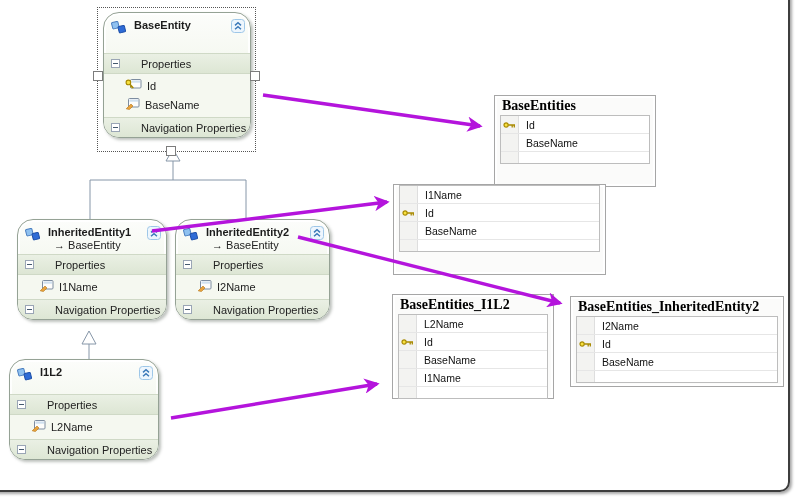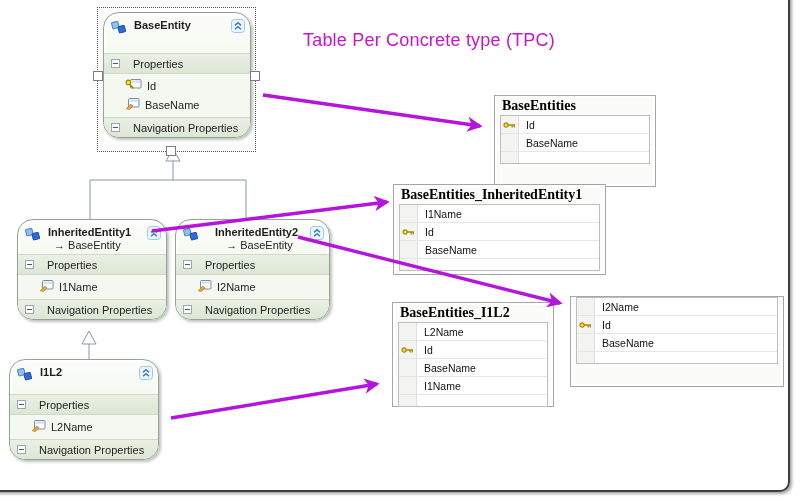--- a/index.html
+++ b/index.html
@@ -17,21 +17,21 @@
           box-shadow:2px 2px 3px rgba(110,120,110,.45), inset 0 0 0 2px rgba(255,255,255,.85);
           font-size:11px;color:#1c1c1c;overflow:hidden;}
   .e-head{display:flex;align-items:flex-start;padding:6px 5px 2px 7px;min-height:34px;box-sizing:border-box;}
   .e-head.short{min-height:40px;}
   .e-icon{flex:0 0 auto;margin-top:1px;}
   .e-tt{flex:1 1 auto;padding-left:6px;min-width:0;}
   .e-title{font-weight:bold;}
   .e-base{padding-left:6px;margin-top:1px;color:#222;}
   .e-arrow{color:#111;font-weight:bold;}
   .e-collapse{flex:0 0 auto;cursor:pointer;margin-left:3px;}
-  .e-sect{display:flex;align-items:center;gap:13px;height:19px;padding-left:7px;
+  .e-sect{display:flex;align-items:center;gap:21px;height:19px;padding-left:7px;
           background:linear-gradient(180deg,#eaf0e4,#dde6d4);
           border-top:1px solid #cfd9c6;border-bottom:1px solid #cfd9c6;color:#222;}
   .e-rows{background:#f5f8f0;padding:2px 0 3px 0;}
   .e-row{display:flex;align-items:center;gap:5px;height:19px;padding-left:21px;}
   .e-sect:last-child{border-bottom:none;}
   
   .marquee{position:absolute;left:97px;top:7px;width:157px;height:143px;border:1px dotted #555;
            z-index:3;pointer-events:none;}
   .handle{position:absolute;width:8px;height:8px;background:#fff;border:1px solid #7c7c7c;}
   .h-left{left:-5px;top:63px;} .h-right{right:-5px;top:63px;} .h-bottom{left:68px;bottom:-5px;}
@@ -61,21 +61,20 @@
       <line x1="173" y1="161" x2="173" y2="180"></line>
       <line x1="90" y1="180" x2="246" y2="180"></line>
       <line x1="90" y1="180" x2="90" y2="219"></line>
       <line x1="246" y1="180" x2="246" y2="219"></line>
       <line x1="89" y1="344" x2="89" y2="359"></line>
     </g>
     <polygon points="173,149 166,161 180,161" fill="#ffffff" stroke="#8696A8"></polygon>
     <polygon points="89,331 82,344 96,344" fill="#ffffff" stroke="#8696A8"></polygon>
   </svg>
 
-  <div class="heading" style="color: rgb(197, 22, 203);">Table Per Concrete type (TPC)</div>
 
   <div class="entity" id="ent-0" style="left:103px;top:12px;width:146px;">
       <div class="e-head short">
         <span class="e-icon"><svg width="17" height="15" viewBox="0 0 17 15">
             <rect x="1" y="2" width="6.5" height="6.5" rx="1" transform="rotate(-14 4 5)" fill="#8fc1f0" stroke="#4a7ec0"></rect>
             <rect x="7.5" y="6" width="6.5" height="6.5" rx="1" transform="rotate(-14 10.5 9)" fill="#2e6bd6" stroke="#1d4fa8"></rect>
           </svg></span>
         <div class="e-tt">
           <div class="e-title">BaseEntity</div>
         </div>
@@ -153,21 +152,21 @@
         </div>
       </div>
       <div class="e-sect">
         <span><svg width="9" height="9" viewBox="0 0 9 9">
             <rect x="0.5" y="0.5" width="8" height="8" fill="#fff" stroke="#9aa5b5"></rect>
             <line x1="2" y1="4.5" x2="7" y2="4.5" stroke="#44596e" stroke-width="1.2"></line>
           </svg></span>
         <span>Navigation Properties</span>
       </div>
     </div>
-  <div class="entity" id="ent-2" style="left:175px;top:219px;width:153px;text-align:center;">
+  <div class="entity" id="ent-2" style="left:175px;top:219px;width:153px;">
       <div class="e-head">
         <span class="e-icon"><svg width="17" height="15" viewBox="0 0 17 15">
             <rect x="1" y="2" width="6.5" height="6.5" rx="1" transform="rotate(-14 4 5)" fill="#8fc1f0" stroke="#4a7ec0"></rect>
             <rect x="7.5" y="6" width="6.5" height="6.5" rx="1" transform="rotate(-14 10.5 9)" fill="#2e6bd6" stroke="#1d4fa8"></rect>
           </svg></span>
         <div class="e-tt">
           <div class="e-title">InheritedEntity2</div>
           <div class="e-base"><span class="e-arrow">→</span> BaseEntity</div>
         </div>
         <span class="e-collapse"><svg width="14" height="14" viewBox="0 0 14 14">
@@ -263,21 +262,20 @@
         <div class="t-row">
           <span class="t-ic"></span>
           <span class="t-cn">BaseName</span>
         </div>
         <div class="t-row t-empty">
           <span class="t-ic"></span>
         </div>
       </div>
     </div>
   <div class="dbtable" id="tbl-1" style="left:393px;top:184px;width:213px;height:91px;">
-      <div class="t-title">BaseEntities_InheritedEntity1</div>
       <div class="t-grid">
         <div class="t-row">
           <span class="t-ic"></span>
           <span class="t-cn">I1Name</span>
         </div>
         <div class="t-row">
           <span class="t-ic">
             <svg width="13" height="10" viewBox="0 0 13 10">
               <circle cx="3.1" cy="5" r="2.1" fill="#f7e13e" stroke="#a98a00" stroke-width="1.2"></circle>
               <path d="M5.2 5 H12 M9.2 5 V7.6 M11.3 5 V7.6" stroke="#a98a00" stroke-width="1.3" fill="none"></path>
@@ -287,21 +285,21 @@
         </div>
         <div class="t-row">
           <span class="t-ic"></span>
           <span class="t-cn">BaseName</span>
         </div>
         <div class="t-row t-empty">
           <span class="t-ic"></span>
         </div>
       </div>
     </div>
-  <div class="dbtable" id="tbl-2" style="left:392px;top:294px;width:162px;height:105px;margin-top:8px;">
+  <div class="dbtable" id="tbl-2" style="left:392px;top:294px;width:162px;height:105px;">
       <div class="t-title">BaseEntities_I1L2</div>
       <div class="t-grid">
         <div class="t-row">
           <span class="t-ic"></span>
           <span class="t-cn">L2Name</span>
         </div>
         <div class="t-row">
           <span class="t-ic">
             <svg width="13" height="10" viewBox="0 0 13 10">
               <circle cx="3.1" cy="5" r="2.1" fill="#f7e13e" stroke="#a98a00" stroke-width="1.2"></circle>
@@ -317,20 +315,21 @@
         <div class="t-row">
           <span class="t-ic"></span>
           <span class="t-cn">I1Name</span>
         </div>
         <div class="t-row t-empty">
           <span class="t-ic"></span>
         </div>
       </div>
     </div>
   <div class="dbtable" id="tbl-3" style="left:570px;top:296px;width:214px;height:91px;">
+      <div class="t-title">BaseEntities_InheritedEntity2</div>
       <div class="t-grid">
         <div class="t-row">
           <span class="t-ic"></span>
           <span class="t-cn">I2Name</span>
         </div>
         <div class="t-row">
           <span class="t-ic">
             <svg width="13" height="10" viewBox="0 0 13 10">
               <circle cx="3.1" cy="5" r="2.1" fill="#f7e13e" stroke="#a98a00" stroke-width="1.2"></circle>
               <path d="M5.2 5 H12 M9.2 5 V7.6 M11.3 5 V7.6" stroke="#a98a00" stroke-width="1.3" fill="none"></path>

